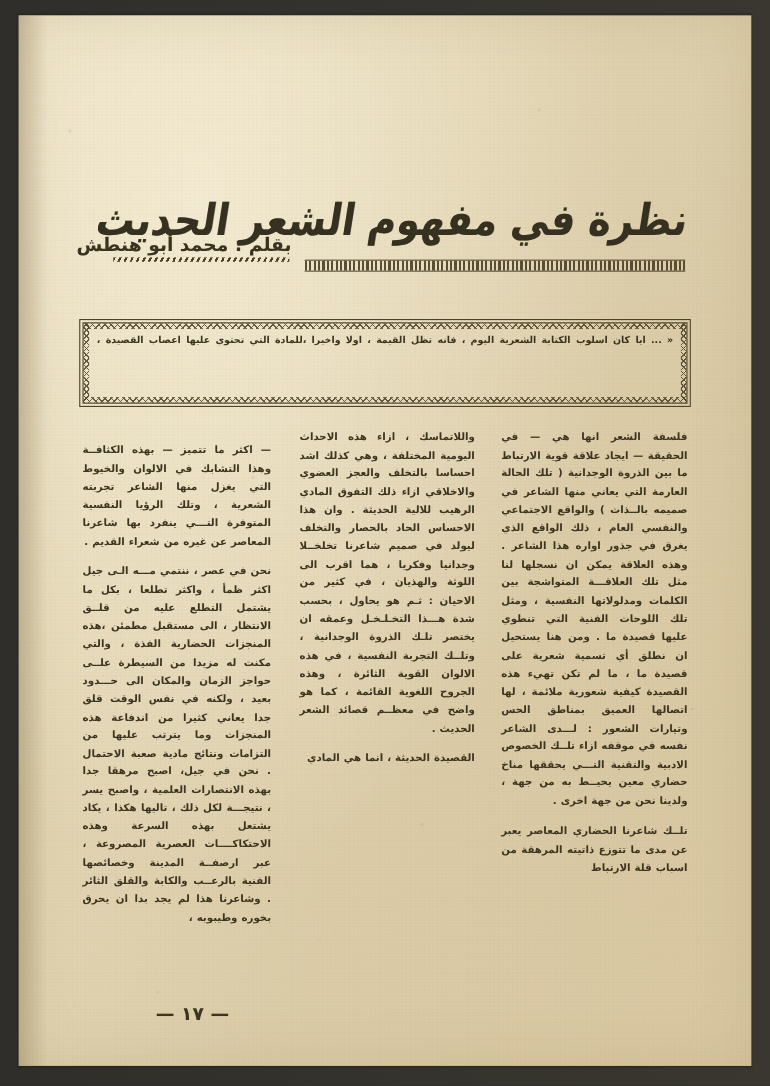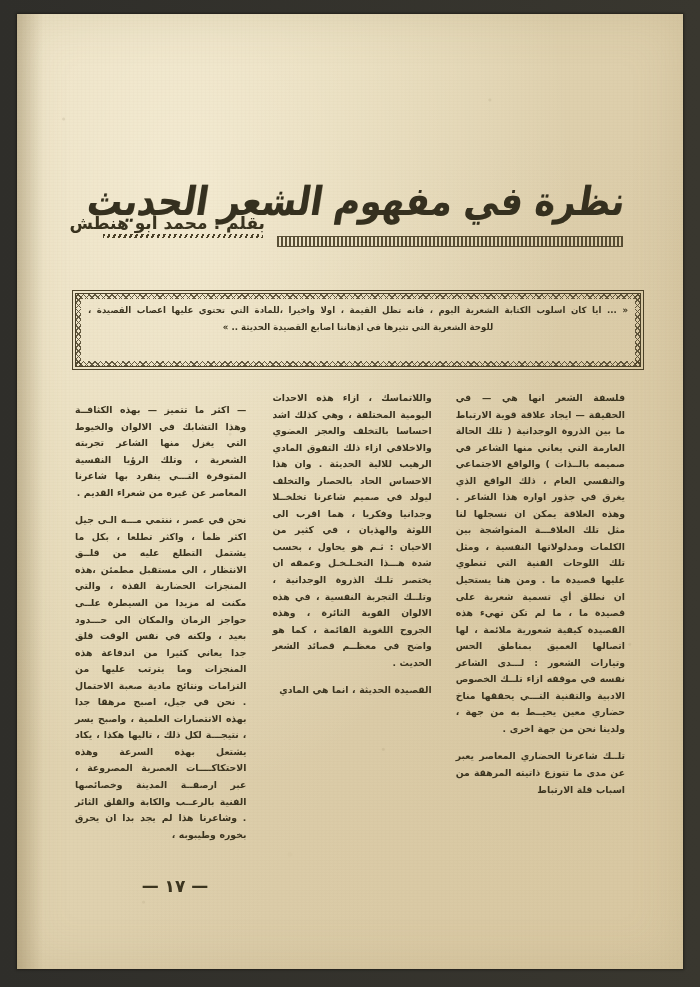--- a/index.html
+++ b/index.html
@@ -123,21 +123,21 @@
     top: 56px;
     width: 160px;
     height: 4px;
     background: repeating-linear-gradient(115deg,
       #4a4027 0px, #4a4027 2px, rgba(0,0,0,0) 2px, rgba(0,0,0,0) 5px);
   }
 
   
   .quote-box {
     position: absolute;
-    right: 39px;
+    right: 55px;
     left: 55px;
     top: 276px;
     height: 74px;
     border: 1.3px solid #4b4128;
     padding: 2px;
   }
   .quote-inner {
     width: 100%;
     height: 100%;
     border: 1.3px solid #4b4128;
@@ -203,21 +203,21 @@
     margin: 0 0 11px 0;
     text-align: justify;
     word-spacing: .4px;
   }
   .col p:last-child { margin-bottom: 0; }
 
   
   .folio {
     position: absolute;
     left: 98px;
-    top: 862px;
+    top: 898px;
     width: 120px;
     text-align: center;
     font-size: 17px;
     font-weight: 700;
     color: #3b341f;
     letter-spacing: 2px;
   }
 
   
   .speckles {
@@ -249,21 +249,20 @@
       </div>
 
       <div class="quote-box">
         <div class="quote-inner">
           <span class="braid top"></span>
           <span class="braid bottom"></span>
           <span class="braid left"></span>
           <span class="braid right"></span>
           <div class="quote-text">
             <span class="line l1">« ... ايا كان اسلوب الكتابة الشعرية اليوم ، فانه تظل القيمة ، اولا واخيرا ،للمادة التي تحتوي عليها اعصاب القصيدة ،</span>
-            <span class="line l3">للوحة الشعرية التي تثيرها في اذهاننا اصابع القصيدة الحديثة .. »</span>
           </div>
         </div>
       </div>
 
       <div class="columns">
 
         <div class="col c-right">
           <p>فلسفة الشعر انها هي — في الحقيقة — ايجاد علاقة قوية الارتباط ما بين الذروة الوجدانية ( تلك الحالة العارمة التي يعاني منها الشاعر في صميمه بالــذات ) والواقع الاجتماعي والنفسي العام ، ذلك الواقع الذي يغرق في جذور اواره هذا الشاعر . وهذه العلاقة يمكن ان نسجلها لنا مثل تلك العلاقـــة المتواشجة بين الكلمات ومدلولاتها النفسية ، ومثل تلك اللوحات الفنية التي تنطوي عليها قصيدة ما . ومن هنا يستحيل ان نطلق أي تسمية شعرية على قصيدة ما ، ما لم تكن تهيء هذه القصيدة كيفية شعورية ملائمة ، لها اتصالها العميق بمناطق الحس وتيارات الشعور : لـــدى الشاعر نفسه في موقفه ازاء تلــك الخصوص الادبية والتقنية التـــي يحققها مناخ حضاري معين يحيــط به من جهة ، ولدينا نحن من جهة اخرى .</p>
           <p>تلــك شاعرنا الحضاري المعاصر يعبر عن مدى ما تتوزع ذاتيته المرهقة من اسباب قلة الارتباط</p>
         </div>

